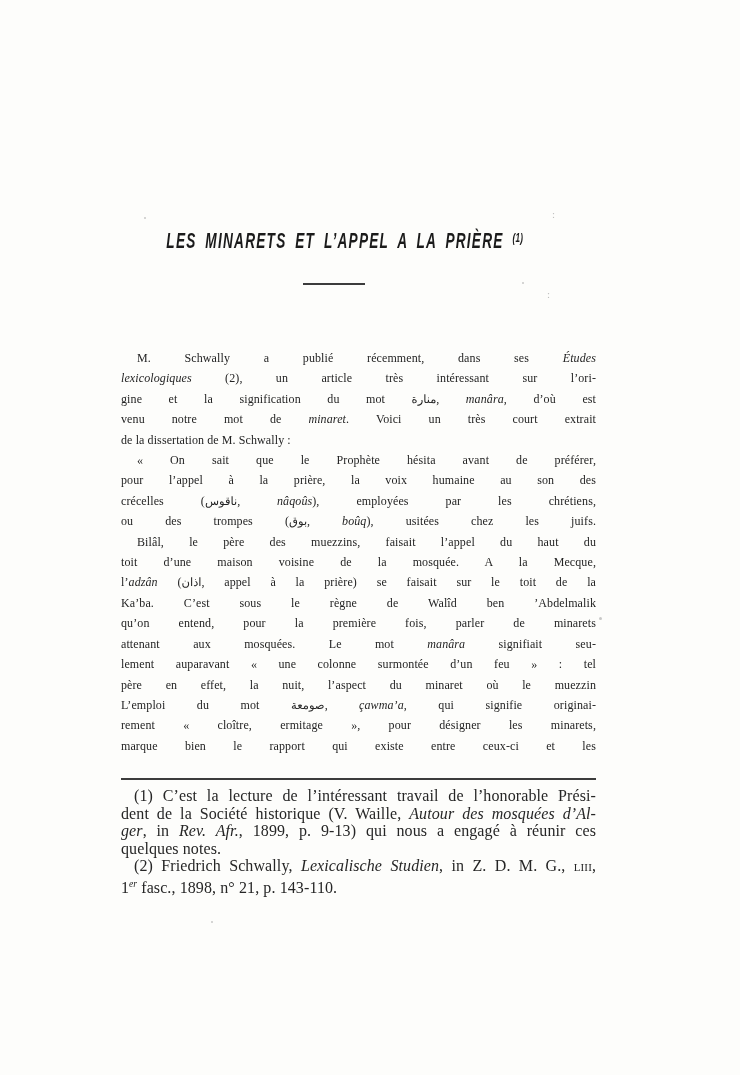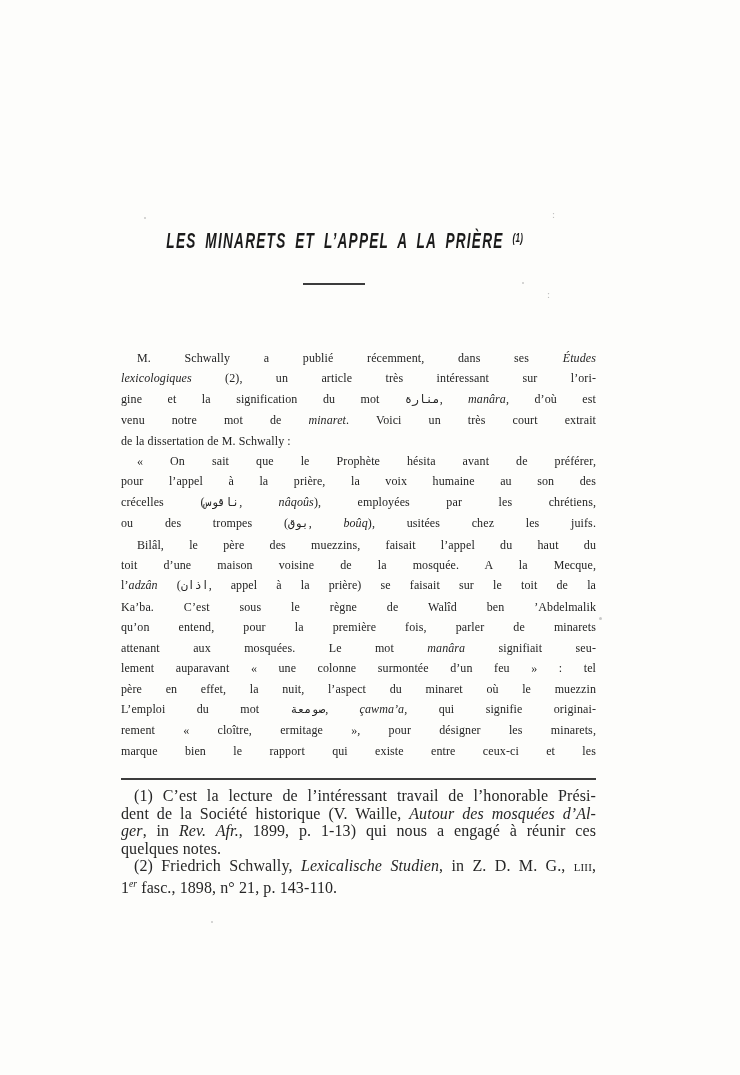--- a/index.html
+++ b/index.html
@@ -83,21 +83,21 @@
     line-height: 17.6px;
     letter-spacing: 0.1px;
     color: #262626;
   }
   .footnotes .line.ind { padding-left: 13px; }
 
   
   .s-n { font-style: normal; }
   .s-i { font-style: italic; }
   .s-a {
-    font-family: Liberation Mono, monospace;
+    font-family: Liberation Sans, sans-serif;
     direction: rtl;
     unicode-bidi: isolate;
     font-size: 0.96em;
     margin-top: 28px;
   }
   .s-sc { text-transform: lowercase; font-variant: small-caps; }
   .s-sup { font-size: 0.6em; vertical-align: super; letter-spacing: 0; font-style: italic; }
 
   
   .speck {
@@ -155,21 +155,21 @@
         <div class="line j"><span class="s-n">marque bien le rapport qui existe entre ceux-ci et les</span></div>
       </div>
     </div>
 
   <div class="footnote-rule"></div>
 
   <div class="footnotes" id="footnotes">
       <div>
         <div class="line j ind"><span class="s-n">(1) C’est la lecture de l’intéressant travail de l’honorable Prési-</span></div>
         <div class="line j"><span class="s-n">dent de la Société historique (V. Waille, </span><span class="s-i">Autour des mosquées d’Al-</span></div>
-        <div class="line j"><span class="s-i">ger</span><span class="s-n">, in </span><span class="s-i">Rev. Afr.</span><span class="s-n">, 1899, p. 1-13) qui nous a engagé à réunir ces</span></div>
+        <div class="line j"><span class="s-i">ger</span><span class="s-n">, in </span><span class="s-i">Rev. Afr.</span><span class="s-n">, 1899, p. 9-13) qui nous a engagé à réunir ces</span></div>
         <div class="line"><span class="s-n">quelques notes.</span></div>
       </div>
       <div>
         <div class="line j ind"><span class="s-n">(2) Friedrich Schwally, </span><span class="s-i">Lexicalische Studien</span><span class="s-n">, in Z. D. M. G., </span><span class="s-sc">LIII</span><span class="s-n">,</span></div>
         <div class="line"><span class="s-n">1</span><span class="s-sup">er</span><span class="s-n"> fasc., 1898, n° 21, p. 143-110.</span></div>
       </div>
     </div>
 
   <div class="speck dot2" style="top:217px;left:144px;"></div>
   <div class="speck-colon" style="top:208px;left:552px;">:</div>

